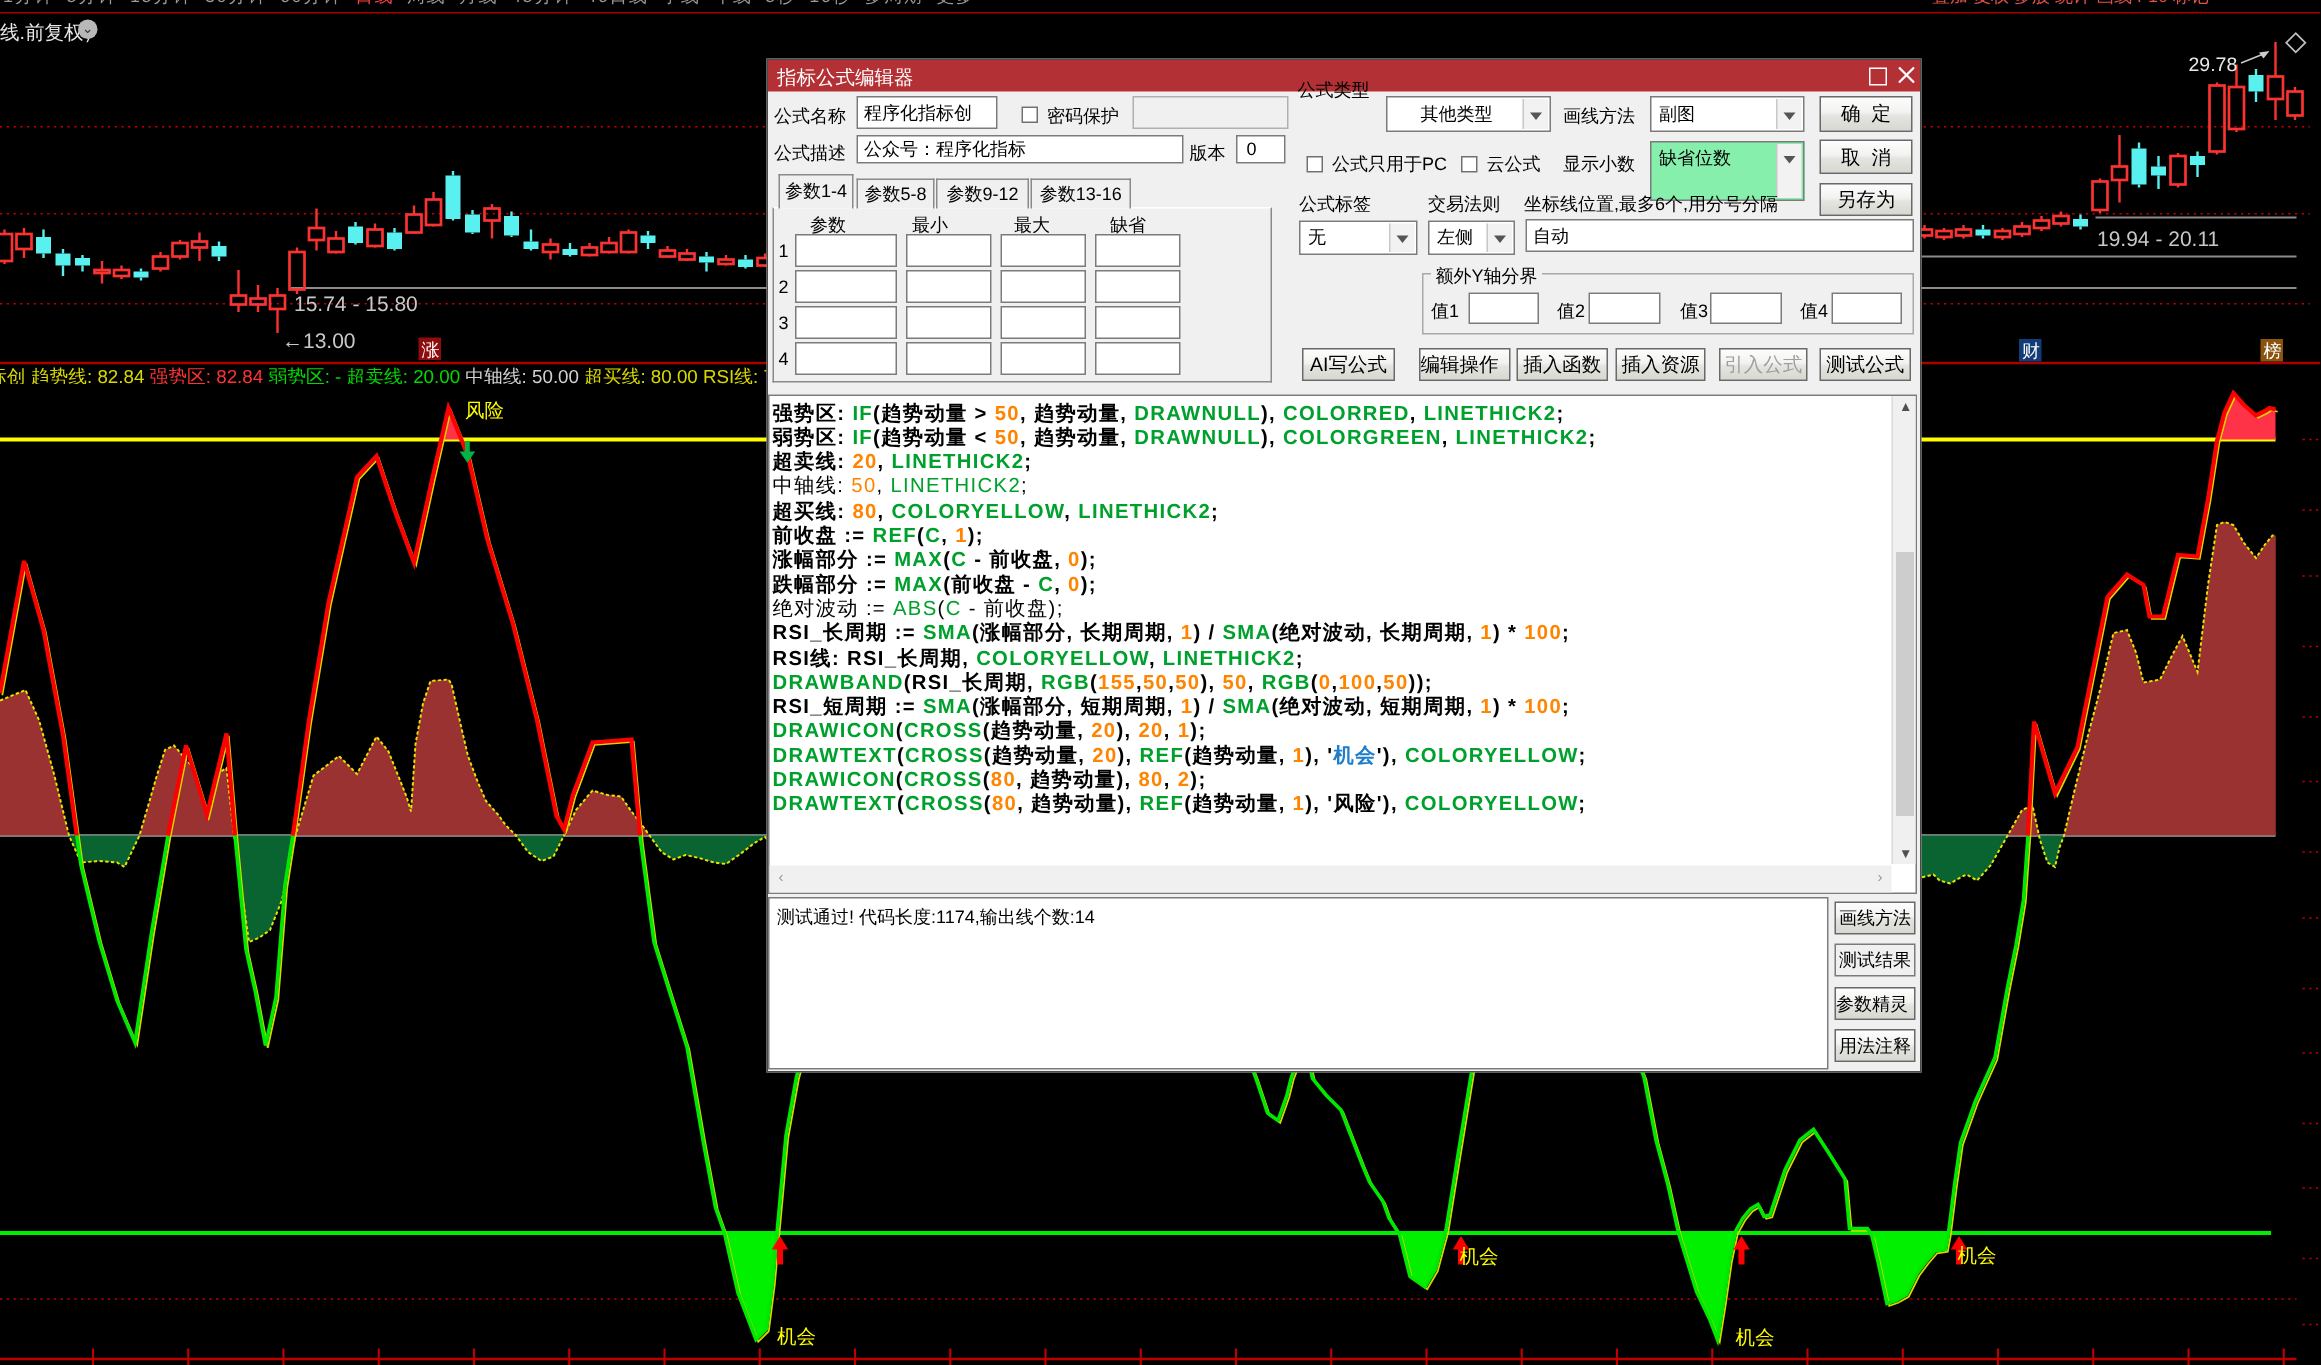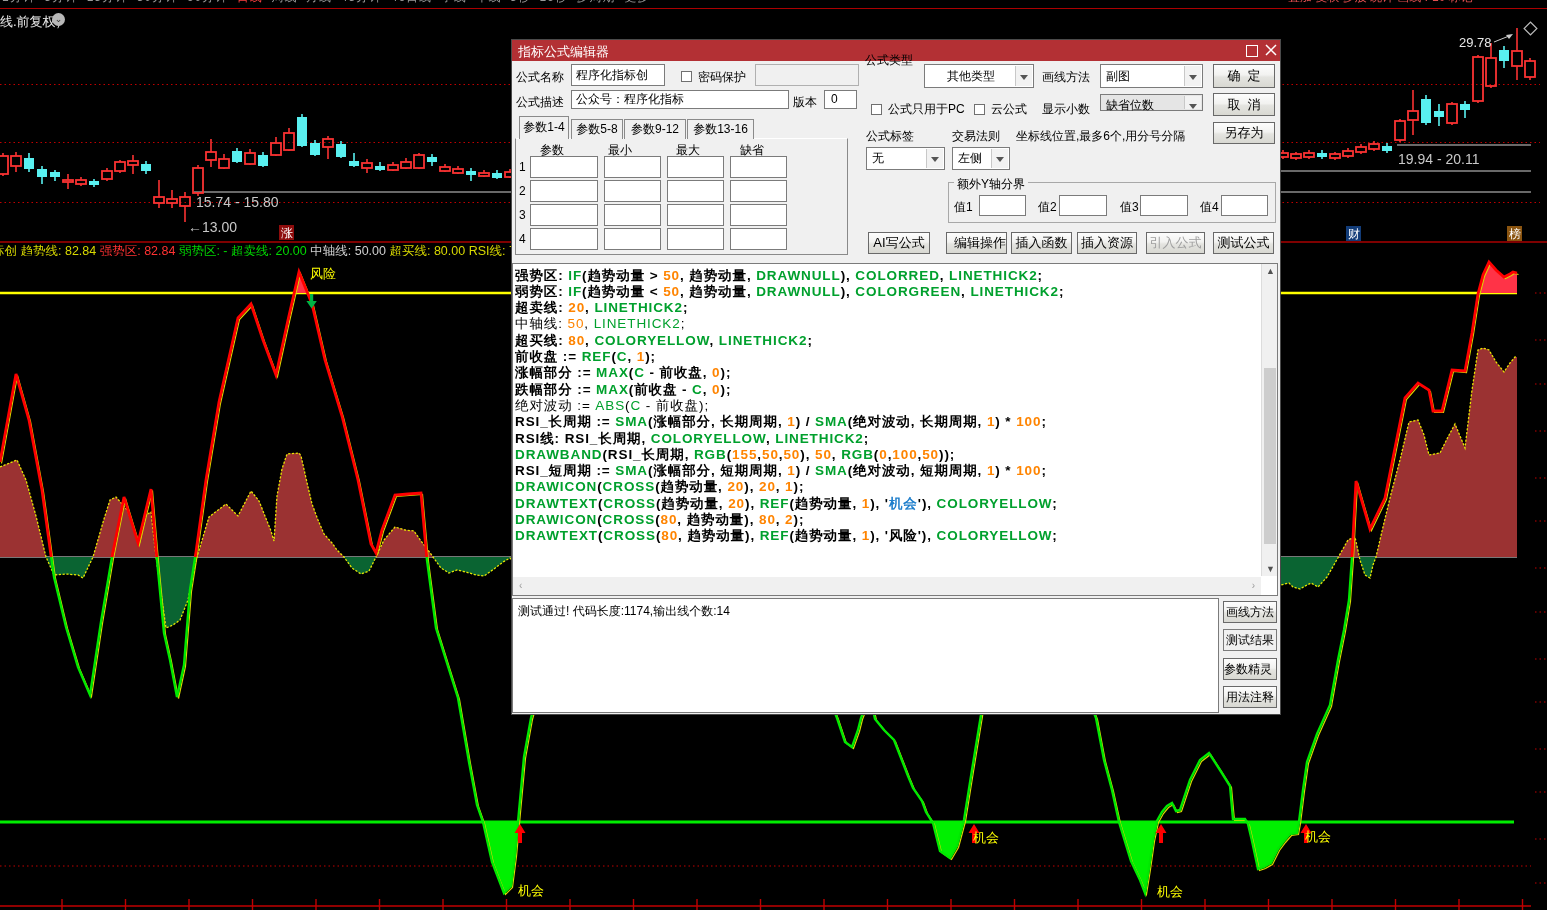--- a/index.html
+++ b/index.html
@@ -326,21 +326,21 @@
     <div style="position:absolute;left:1213px;top:64px;width:62px;height:24px;background:linear-gradient(180deg,#fdfdfd 0%,#f2f2f0 45%,#e4e4e0 55%,#d8d8d2 100%);border:1px solid #696969;box-sizing:border-box;font-size:13px;color:#000;text-align:center;line-height:22px;white-space:nowrap;overflow:hidden">确&nbsp;&nbsp;定</div>
     <div style="position:absolute;left:516px;top:94px;font-size:12px;color:#000;white-space:nowrap">公式描述</div>
     <div style="position:absolute;left:571px;top:90px;width:218px;height:19px;background:#fff;border:1px solid #7b7b7b;box-sizing:border-box;font-size:12px;line-height:17px;padding-left:4px;white-space:nowrap;overflow:hidden">公众号：程序化指标</div>
     <div style="position:absolute;left:793px;top:94px;font-size:12px;color:#000;white-space:nowrap">版本</div>
     <div style="position:absolute;left:824px;top:90px;width:33px;height:19px;background:#fff;border:1px solid #7b7b7b;box-sizing:border-box;font-size:12px;line-height:17px;padding-left:6px;white-space:nowrap;overflow:hidden">0</div>
     <div style="position:absolute;left:871px;top:104px;width:11px;height:11px;background:#fff;border:1px solid #707070;box-sizing:border-box"></div>
     <div style="position:absolute;left:888px;top:101px;font-size:12px;color:#000;white-space:nowrap">公式只用于PC</div>
     <div style="position:absolute;left:974px;top:104px;width:11px;height:11px;background:#fff;border:1px solid #707070;box-sizing:border-box"></div>
     <div style="position:absolute;left:991px;top:101px;font-size:12px;color:#000;white-space:nowrap">云公式</div>
     <div style="position:absolute;left:1042px;top:101px;font-size:12px;color:#000;white-space:nowrap">显示小数</div>
-    <div style="position:absolute;left:1100px;top:94px;width:103px;height:17px;background:#e5e5e5;border:1px solid #7b7b7b;box-sizing:border-box;font-size:12px;line-height:21px;padding-left:5px;white-space:nowrap">缺省位数<div style="position:absolute;right:1px;top:1px;bottom:1px;width:16px;background:#f2f2f2;border-left:1px solid #c8c8c8">
+    <div style="position:absolute;left:1100px;top:94px;width:103px;height:40px;background:#86efac;border:1px solid #7b7b7b;box-sizing:border-box;font-size:12px;line-height:21px;padding-left:5px;white-space:nowrap">缺省位数<div style="position:absolute;right:1px;top:1px;bottom:1px;width:16px;background:#f2f2f2;border-left:1px solid #c8c8c8">
         <div style="position:absolute;left:4px;top:8px;width:0;height:0;border-left:4px solid transparent;border-right:4px solid transparent;border-top:5px solid #555"></div>
       </div></div>
     <div style="position:absolute;left:1213px;top:93px;width:62px;height:23px;background:linear-gradient(180deg,#fdfdfd 0%,#f2f2f0 45%,#e4e4e0 55%,#d8d8d2 100%);border:1px solid #696969;box-sizing:border-box;font-size:13px;color:#000;text-align:center;line-height:21px;white-space:nowrap;overflow:hidden">取&nbsp;&nbsp;消</div>
     <div style="position:absolute;left:515px;top:138px;width:333px;height:117px;background:#f0f0f0;border:1px solid #8a8a8a;border-top:1px solid #fff;box-sizing:border-box"></div>
     <div style="position:absolute;left:519px;top:116px;width:50px;height:23px;background:#f0f0f0;border:1px solid #8a8a8a;border-bottom:none;box-sizing:border-box;font-size:12px;text-align:center;line-height:21px;z-index:2">参数1-4</div>
     <div style="position:absolute;left:571px;top:119px;width:52px;height:20px;background:#f0f0f0;border:1px solid #8a8a8a;border-bottom:none;box-sizing:border-box;font-size:12px;text-align:center;line-height:18px">参数5-8</div>
     <div style="position:absolute;left:624px;top:119px;width:62px;height:20px;background:#f0f0f0;border:1px solid #8a8a8a;border-bottom:none;box-sizing:border-box;font-size:12px;text-align:center;line-height:18px">参数9-12</div>
     <div style="position:absolute;left:687px;top:119px;width:67px;height:20px;background:#f0f0f0;border:1px solid #8a8a8a;border-bottom:none;box-sizing:border-box;font-size:12px;text-align:center;line-height:18px">参数13-16</div>
     <div style="position:absolute;left:540px;top:142px;font-size:12px;color:#000;white-space:nowrap">参数</div>
     <div style="position:absolute;left:608px;top:142px;font-size:12px;color:#000;white-space:nowrap">最小</div>
@@ -369,32 +369,33 @@
     <div style="position:absolute;left:1213px;top:122px;width:62px;height:22px;background:linear-gradient(180deg,#fdfdfd 0%,#f2f2f0 45%,#e4e4e0 55%,#d8d8d2 100%);border:1px solid #696969;box-sizing:border-box;font-size:13px;color:#000;text-align:center;line-height:20px;white-space:nowrap;overflow:hidden">另存为</div>
     <div style="position:absolute;left:866px;top:128px;font-size:12px;color:#000;white-space:nowrap">公式标签</div>
     <div style="position:absolute;left:952px;top:128px;font-size:12px;color:#000;white-space:nowrap">交易法则</div>
     <div style="position:absolute;left:1016px;top:128px;font-size:12px;color:#000;white-space:nowrap">坐标线位置,最多6个,用分号分隔</div>
     <div style="position:absolute;left:866px;top:147px;width:79px;height:23px;background:#fff;border:1px solid #7b7b7b;box-sizing:border-box;font-size:12px;line-height:21px;padding-left:5px;white-space:nowrap">无<div style="position:absolute;right:1px;top:1px;bottom:1px;width:16px;background:#f2f2f2;border-left:1px solid #c8c8c8">
         <div style="position:absolute;left:4px;top:8px;width:0;height:0;border-left:4px solid transparent;border-right:4px solid transparent;border-top:5px solid #555"></div>
       </div></div>
     <div style="position:absolute;left:952px;top:147px;width:58px;height:23px;background:#fff;border:1px solid #7b7b7b;box-sizing:border-box;font-size:12px;line-height:21px;padding-left:5px;white-space:nowrap">左侧<div style="position:absolute;right:1px;top:1px;bottom:1px;width:16px;background:#f2f2f2;border-left:1px solid #c8c8c8">
         <div style="position:absolute;left:4px;top:8px;width:0;height:0;border-left:4px solid transparent;border-right:4px solid transparent;border-top:5px solid #555"></div>
       </div></div>
+    <div style="position:absolute;left:1017px;top:146px;width:259px;height:22px;background:#fff;border:1px solid #7b7b7b;box-sizing:border-box;font-size:12px;line-height:20px;padding-left:4px;white-space:nowrap;overflow:hidden">自动</div>
     <div style="position:absolute;left:948px;top:182px;width:328px;height:41px;border:1px solid #a8a8a8;box-sizing:border-box"></div>
     <div style="position:absolute;left:954px;top:176px;background:#f0f0f0;font-size:12px;padding:0 3px">额外Y轴分界</div>
     <div style="position:absolute;left:954px;top:199px;font-size:12px;color:#000;white-space:nowrap">值1</div>
     <div style="position:absolute;left:979px;top:195px;width:47px;height:21px;background:#fff;border:1px solid #7b7b7b;box-sizing:border-box;font-size:12px;line-height:19px;padding-left:4px;white-space:nowrap;overflow:hidden"></div>
     <div style="position:absolute;left:1038px;top:199px;font-size:12px;color:#000;white-space:nowrap">值2</div>
     <div style="position:absolute;left:1059px;top:195px;width:48px;height:21px;background:#fff;border:1px solid #7b7b7b;box-sizing:border-box;font-size:12px;line-height:19px;padding-left:4px;white-space:nowrap;overflow:hidden"></div>
     <div style="position:absolute;left:1120px;top:199px;font-size:12px;color:#000;white-space:nowrap">值3</div>
     <div style="position:absolute;left:1140px;top:195px;width:48px;height:21px;background:#fff;border:1px solid #7b7b7b;box-sizing:border-box;font-size:12px;line-height:19px;padding-left:4px;white-space:nowrap;overflow:hidden"></div>
     <div style="position:absolute;left:1200px;top:199px;font-size:12px;color:#000;white-space:nowrap">值4</div>
     <div style="position:absolute;left:1221px;top:195px;width:47px;height:21px;background:#fff;border:1px solid #7b7b7b;box-sizing:border-box;font-size:12px;line-height:19px;padding-left:4px;white-space:nowrap;overflow:hidden"></div>
     <div style="position:absolute;left:868px;top:232px;width:62px;height:22px;background:linear-gradient(180deg,#fdfdfd 0%,#f2f2f0 45%,#e4e4e0 55%,#d8d8d2 100%);border:1px solid #696969;box-sizing:border-box;font-size:13px;color:#000;text-align:center;line-height:20px;white-space:nowrap;overflow:hidden">AI写公式</div>
-    <div style="position:absolute;left:946px;top:232px;width:61px;height:22px;background:linear-gradient(180deg,#fdfdfd 0%,#f2f2f0 45%,#e4e4e0 55%,#d8d8d2 100%);border:1px solid #696969;box-sizing:border-box;font-size:13px;color:#000;text-align:right;line-height:20px;white-space:nowrap;overflow:hidden">编辑操作</div>
+    <div style="position:absolute;left:946px;top:232px;width:61px;height:22px;background:linear-gradient(180deg,#fdfdfd 0%,#f2f2f0 45%,#e4e4e0 55%,#d8d8d2 100%);border:1px solid #696969;box-sizing:border-box;font-size:13px;color:#000;text-align:left;line-height:20px;white-space:nowrap;overflow:hidden">编辑操作</div>
     <div style="position:absolute;left:1011px;top:232px;width:61px;height:22px;background:linear-gradient(180deg,#fdfdfd 0%,#f2f2f0 45%,#e4e4e0 55%,#d8d8d2 100%);border:1px solid #696969;box-sizing:border-box;font-size:13px;color:#000;text-align:center;line-height:20px;white-space:nowrap;overflow:hidden">插入函数</div>
     <div style="position:absolute;left:1077px;top:232px;width:60px;height:22px;background:linear-gradient(180deg,#fdfdfd 0%,#f2f2f0 45%,#e4e4e0 55%,#d8d8d2 100%);border:1px solid #696969;box-sizing:border-box;font-size:13px;color:#000;text-align:center;line-height:20px;white-space:nowrap;overflow:hidden">插入资源</div>
     <div style="position:absolute;left:1146px;top:232px;width:59px;height:22px;background:linear-gradient(180deg,#fdfdfd 0%,#f2f2f0 45%,#e4e4e0 55%,#d8d8d2 100%);border:1px solid #696969;box-sizing:border-box;font-size:13px;color:#9f9f9f;text-align:center;line-height:20px;white-space:nowrap;overflow:hidden">引入公式</div>
     <div style="position:absolute;left:1213px;top:232px;width:61px;height:22px;background:linear-gradient(180deg,#fdfdfd 0%,#f2f2f0 45%,#e4e4e0 55%,#d8d8d2 100%);border:1px solid #696969;box-sizing:border-box;font-size:13px;color:#000;text-align:center;line-height:20px;white-space:nowrap;overflow:hidden">测试公式</div>
     <div style="position:absolute;left:512px;top:263px;width:766px;height:333px;background:#fff;border:1px solid #7b7b7b;box-sizing:border-box"></div>
     <div style="position:absolute;left:513px;top:264px;width:748px;height:312px;overflow:hidden;font-family:'Liberation Mono',monospace;font-weight:bold;font-size:12.5px"></div>
     <div style="position:absolute;left:515px;top:266.5px;white-space:nowrap;font-family:'Liberation Mono',monospace;font-weight:bold;font-size:13.5px;letter-spacing:0.9px"><span style="color:#000000">强势区:&nbsp;</span><span style="color:#00a02d">IF</span><span style="color:#000000">(趋势动量&nbsp;&gt;&nbsp;</span><span style="color:#ff8400">50</span><span style="color:#000000">,&nbsp;趋势动量,&nbsp;</span><span style="color:#00a02d">DRAWNULL</span><span style="color:#000000">),&nbsp;</span><span style="color:#00a02d">COLORRED</span><span style="color:#000000">,&nbsp;</span><span style="color:#00a02d">LINETHICK2</span><span style="color:#000000">;</span></div>
     <div style="position:absolute;left:515px;top:282.8px;white-space:nowrap;font-family:'Liberation Mono',monospace;font-weight:bold;font-size:13.5px;letter-spacing:0.9px"><span style="color:#000000">弱势区:&nbsp;</span><span style="color:#00a02d">IF</span><span style="color:#000000">(趋势动量&nbsp;&lt;&nbsp;</span><span style="color:#ff8400">50</span><span style="color:#000000">,&nbsp;趋势动量,&nbsp;</span><span style="color:#00a02d">DRAWNULL</span><span style="color:#000000">),&nbsp;</span><span style="color:#00a02d">COLORGREEN</span><span style="color:#000000">,&nbsp;</span><span style="color:#00a02d">LINETHICK2</span><span style="color:#000000">;</span></div>
     <div style="position:absolute;left:515px;top:299.1px;white-space:nowrap;font-family:'Liberation Mono',monospace;font-weight:bold;font-size:13.5px;letter-spacing:0.9px"><span style="color:#000000">超卖线:&nbsp;</span><span style="color:#ff8400">20</span><span style="color:#000000">,&nbsp;</span><span style="color:#00a02d">LINETHICK2</span><span style="color:#000000">;</span></div>
     <div style="position:absolute;left:515px;top:315.4px;white-space:nowrap;font-family:'Liberation Mono',monospace;font-weight:normal;font-size:13.5px;letter-spacing:0.9px"><span style="color:#000000">中轴线:&nbsp;</span><span style="color:#ff8400">50</span><span style="color:#000000">,&nbsp;</span><span style="color:#00a02d">LINETHICK2</span><span style="color:#000000">;</span></div>

